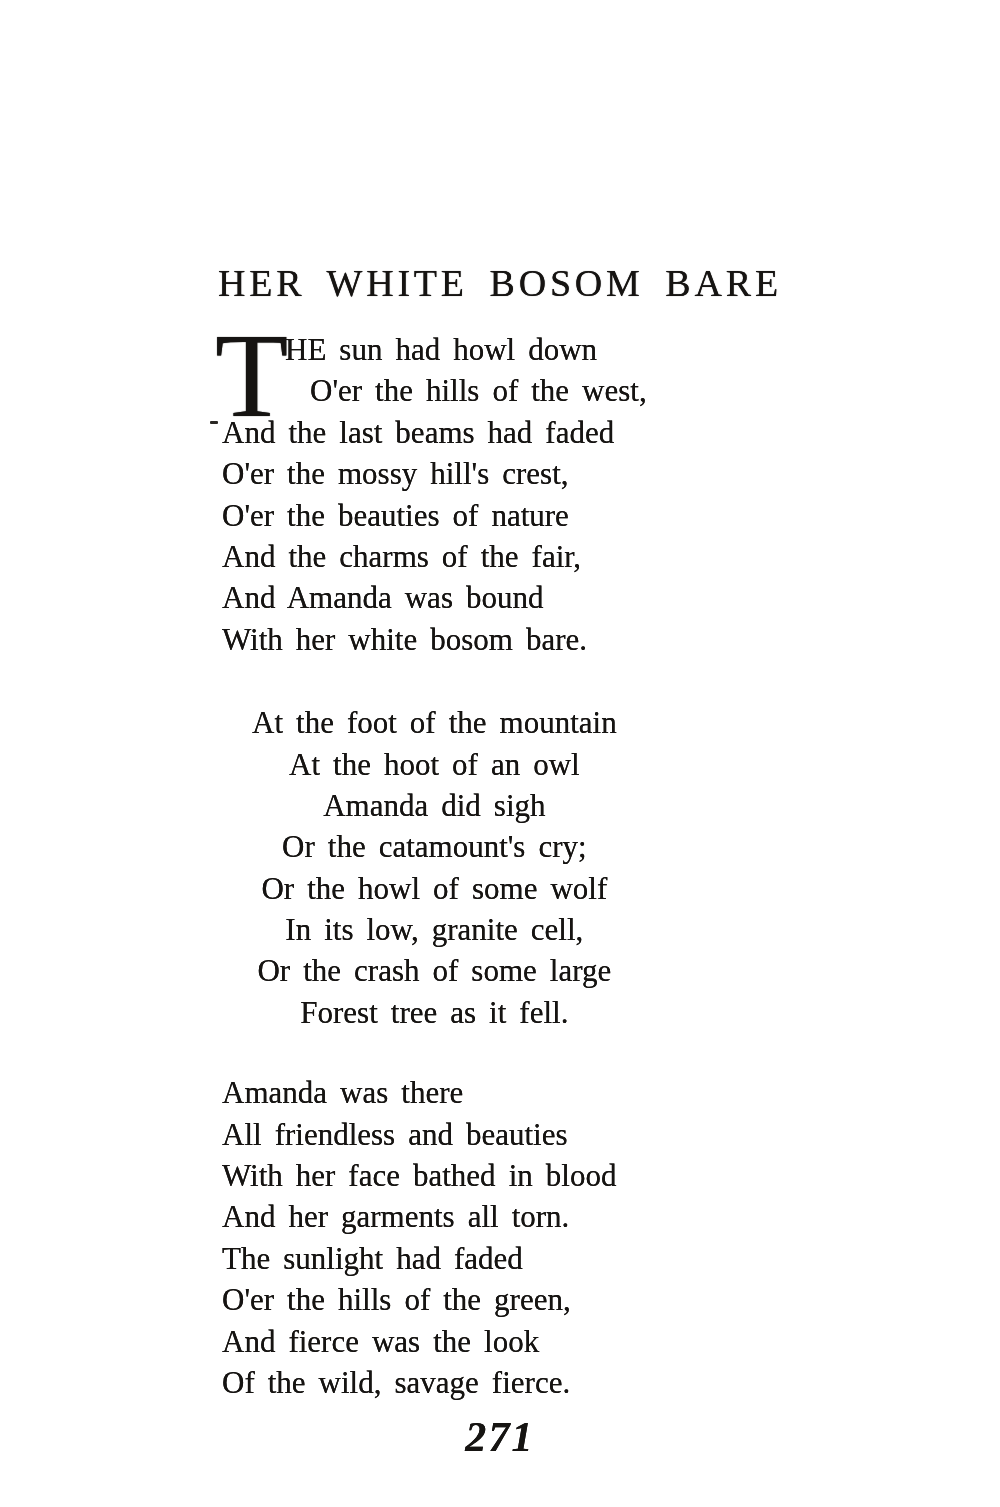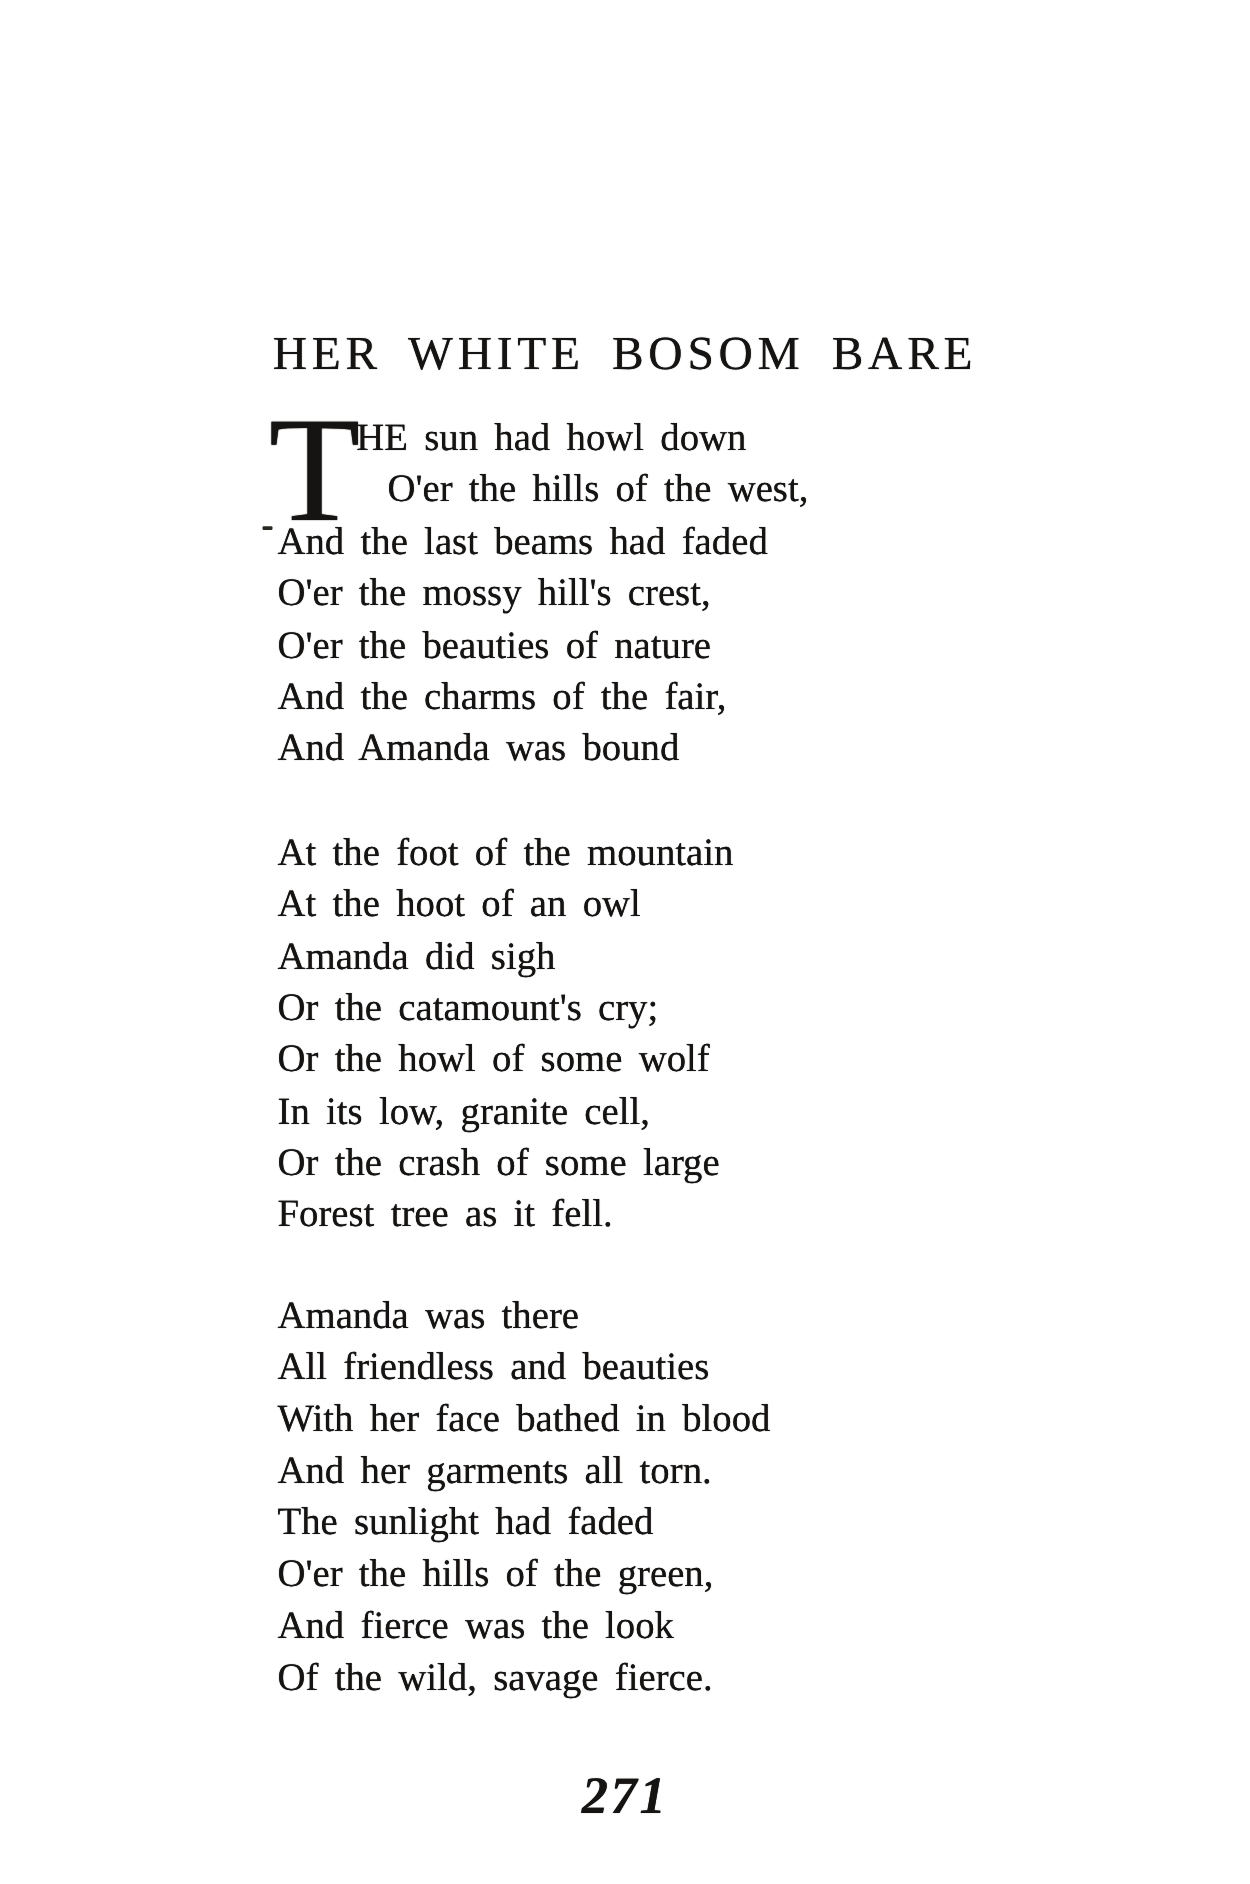--- a/index.html
+++ b/index.html
@@ -30,21 +30,21 @@
     text-shadow: 0 0 0.7px #161412;
   }
   .poem {
     position: absolute;
     top: 329px;
     left: 222px;
     font-size: 31px;
     text-shadow: 0 0 0.6px #161412;
   }
   .stanza { margin: 0; padding: 0; }
-  .stanza-2 { margin-top: 42px; }
+  .stanza-2 { margin-top: 42px; text-align: center; }
   .stanza-3 { margin-top: 39px; }
   .line {
     line-height: 41.4px;
     height: 41.4px;
     white-space: nowrap;
     word-spacing: 0.17em;
   }
   .indent-after-dropcap { margin-left: 63px; }
   .indent-second-line  { margin-left: 88px; }
   .drop-cap {
@@ -92,20 +92,21 @@
   <div class="poem">
 
     <div class="stanza stanza-1">
       <div class="line indent-after-dropcap">HE sun had howl down</div>
       <div class="line indent-second-line">O'er the hills of the west,</div>
       <div class="line">And the last beams had faded</div>
       <div class="line">O'er the mossy hill's crest,</div>
       <div class="line">O'er the beauties of nature</div>
       <div class="line">And the charms of the fair,</div>
       <div class="line">And Amanda was bound</div>
+      <div class="line">With her white bosom bare.</div>
     </div>
 
     <div class="stanza stanza-2">
       <div class="line">At the foot of the mountain</div>
       <div class="line">At the hoot of an owl</div>
       <div class="line">Amanda did sigh</div>
       <div class="line">Or the catamount's cry;</div>
       <div class="line">Or the howl of some wolf</div>
       <div class="line">In its low, granite cell,</div>
       <div class="line">Or the crash of some large</div>

